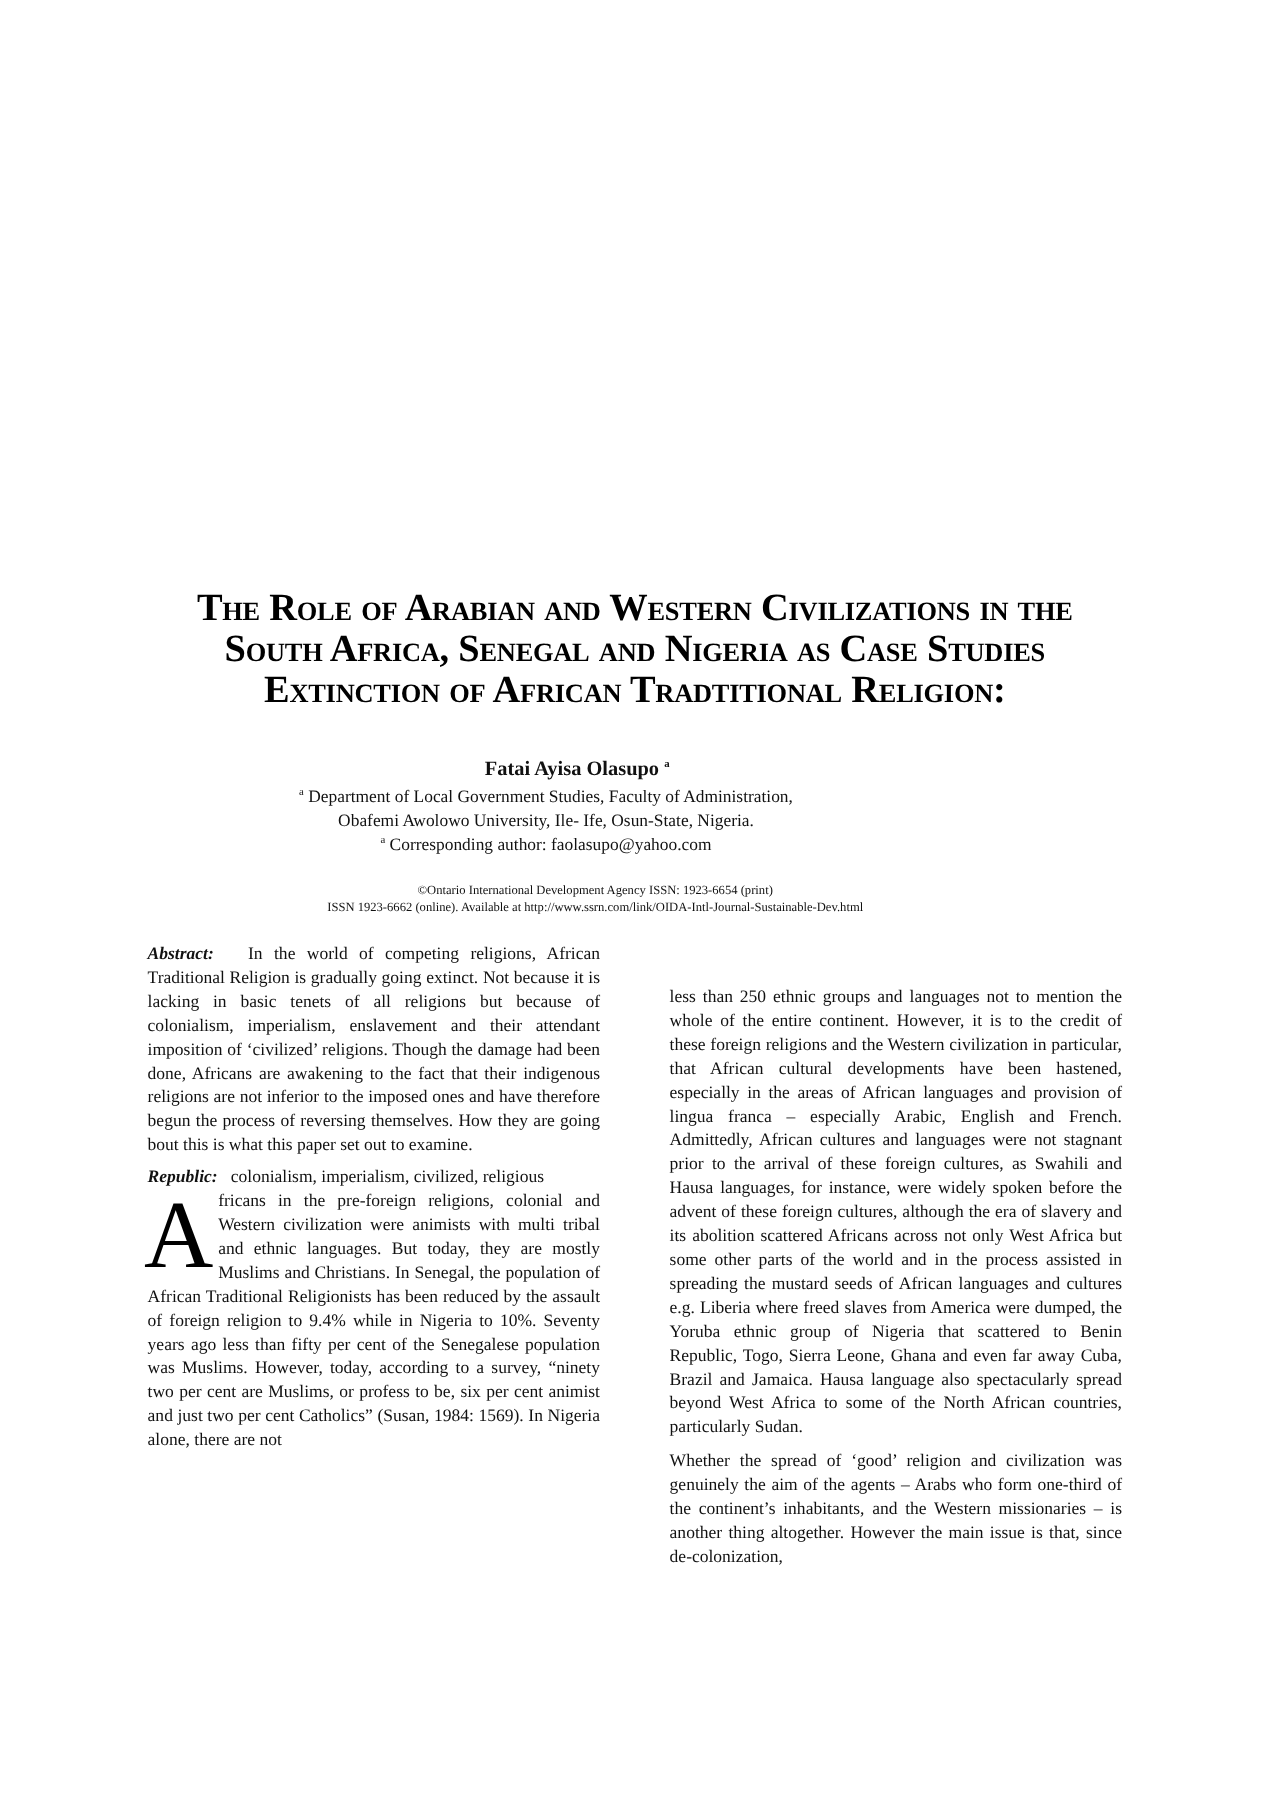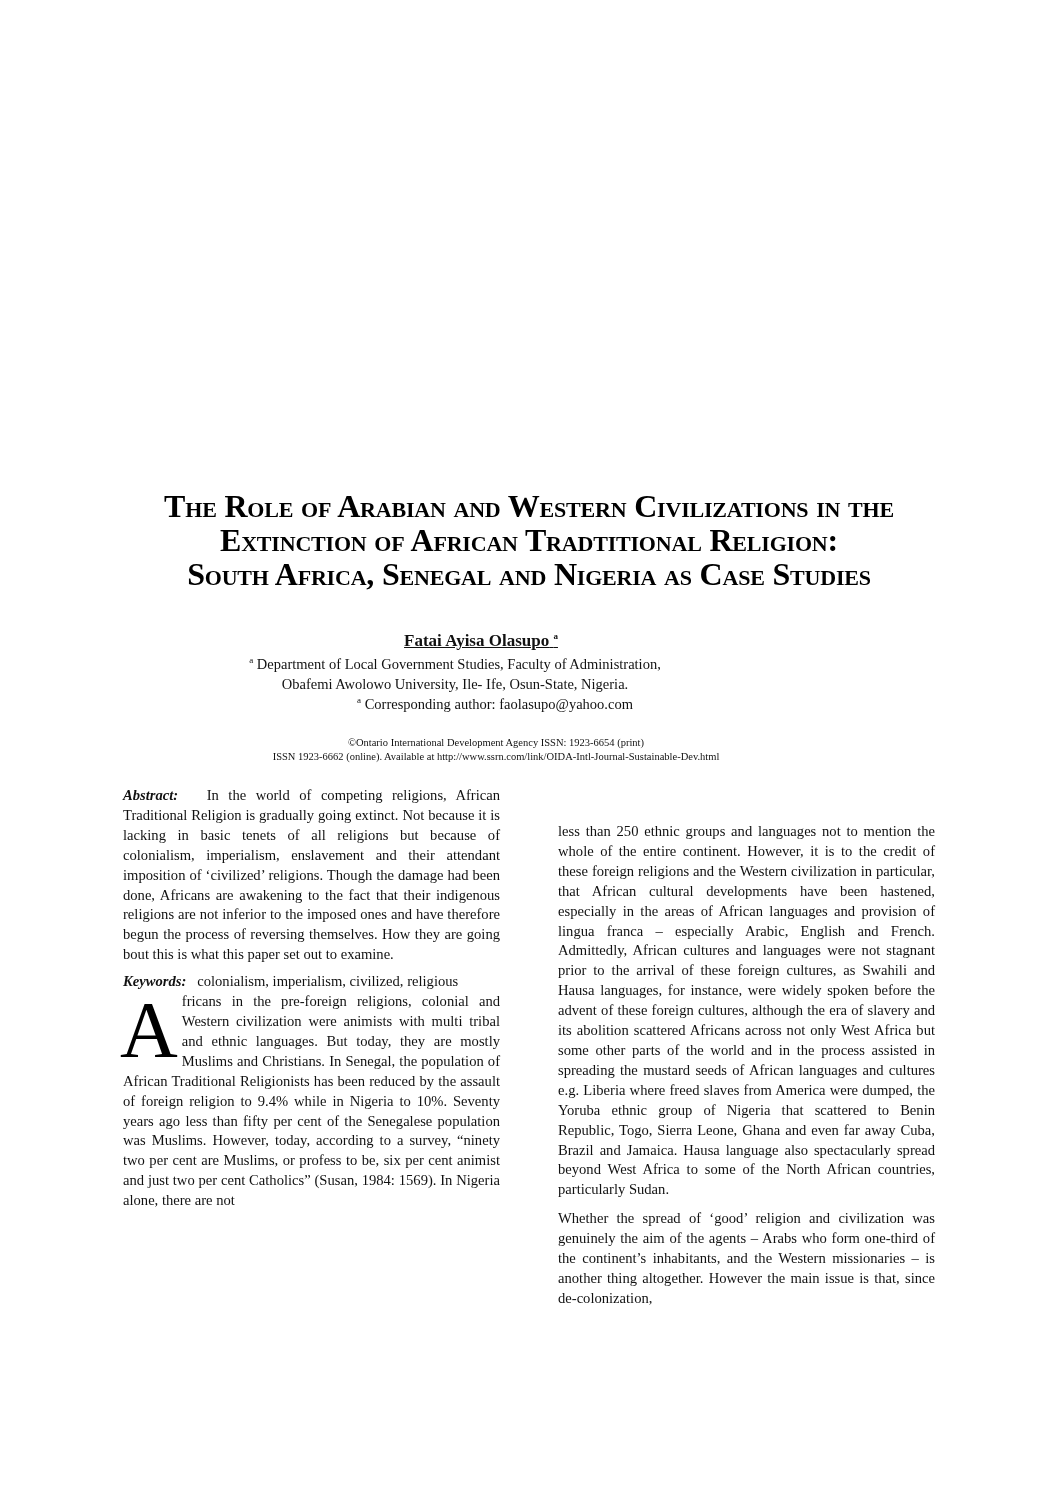--- a/index.html
+++ b/index.html
@@ -31,38 +31,37 @@
     .title div { white-space: nowrap; }
     .author {
       position: absolute;
       left: 0;
       width: 962px;
       top: 630px;
       text-align: center;
       font-weight: bold;
       font-size: 17px;
       line-height: 22px;
-      text-decoration: underline;
     }
     .author sup, .aff sup {
       font-size: 9px;
       vertical-align: super;
       line-height: 0;
     }
     .aff {
       position: absolute;
       left: 0;
       width: 910px;
       text-align: center;
       font-size: 14.5px;
       line-height: 20px;
     }
     .aff1 { top: 654px; }
     .aff2 { top: 674px; }
-    .aff3 { top: 694px; padding-left: 40px; }
+    .aff3 { top: 694px; }
     .issn {
       position: absolute;
       left: 0;
       width: 992px;
       text-align: center;
       font-size: 10.5px;
       line-height: 14px;
     }
     .issn1 { top: 736px; }
     .issn2 { top: 750px; }
@@ -97,22 +96,22 @@
       font-weight: normal;
       color: #000;
     }
     .para2 { margin-top: 9px !important; }
   </style>
 </head>
 <body>
 
 <div class="title">
   <div>The Role of Arabian and Western Civilizations in the</div>
+  <div>South Africa, Senegal and Nigeria as Case Studies</div>
   <div>Extinction of African Tradtitional Religion:</div>
-  <div>South Africa, Senegal and Nigeria as Case Studies</div>
 </div>
 
 <div class="author">
   <span>Fatai Ayisa Olasupo</span>
   <sup>a</sup>
 </div>
 
 <div class="aff aff1">
   <sup>a</sup>
   <span>Department of Local Government Studies, Faculty of Administration,</span>
@@ -127,21 +126,21 @@
 
 <div class="issn issn1">©Ontario International Development Agency ISSN: 1923-6654 (print)</div>
 <div class="issn issn2">ISSN 1923-6662 (online). Available at http://www.ssrn.com/link/OIDA-Intl-Journal-Sustainable-Dev.html</div>
 
 <div class="col col-left">
   <p>
     <span class="label-bi">Abstract:</span>&nbsp;&nbsp;
     <span>In the world of competing religions, African Traditional Religion is gradually going extinct. Not because it is lacking in basic tenets of all religions but because of colonialism, imperialism, enslavement and their attendant imposition of ‘civilized’ religions. Though the damage had been done, Africans are awakening to the fact that their indigenous religions are not inferior to the imposed ones and have therefore begun the process of reversing themselves. How they are going bout this is what this paper set out to examine.</span>
   </p>
   <p class="kw-para">
-    <span class="label-bi">Keywords:</span>&nbsp;&nbsp;
+    <span class="label-bi">Republic:</span>&nbsp;&nbsp;
     <span>colonialism, imperialism, civilized, religious</span>
   </p>
   <p>
     <span class="dropcap">A</span><span>fricans in the pre-foreign religions, colonial and Western civilization were animists with multi tribal and ethnic languages. But today, they are mostly Muslims and Christians. In Senegal, the population of African Traditional Religionists has been reduced by the assault of foreign religion to 9.4% while in Nigeria to 10%. Seventy years ago less than fifty per cent of the Senegalese population was Muslims. However, today, according to a survey, “ninety two per cent are Muslims, or profess to be, six per cent animist and just two per cent Catholics” (Susan, 1984: 1569). In Nigeria alone, there are not</span>
   </p>
 </div>
 
 <div class="col col-right">
   <p>less than 250 ethnic groups and languages not to mention the whole of the entire continent. However, it is to the credit of these foreign religions and the Western civilization in particular, that African cultural developments have been hastened, especially in the areas of African languages and provision of lingua franca – especially Arabic, English and French. Admittedly, African cultures and languages were not stagnant prior to the arrival of these foreign cultures, as Swahili and Hausa languages, for instance, were widely spoken before the advent of these foreign cultures, although the era of slavery and its abolition scattered Africans across not only West Africa but some other parts of the world and in the process assisted in spreading the mustard seeds of African languages and cultures e.g. Liberia where freed slaves from America were dumped, the Yoruba ethnic group of Nigeria that scattered to Benin Republic, Togo, Sierra Leone, Ghana and even far away Cuba, Brazil and Jamaica. Hausa language also spectacularly spread beyond West Africa to some of the North African countries, particularly Sudan.</p>
   <p class="para2">Whether the spread of ‘good’ religion and civilization was genuinely the aim of the agents – Arabs who form one-third of the continent’s inhabitants, and the Western missionaries – is another thing altogether. However the main issue is that, since de-colonization,</p>

